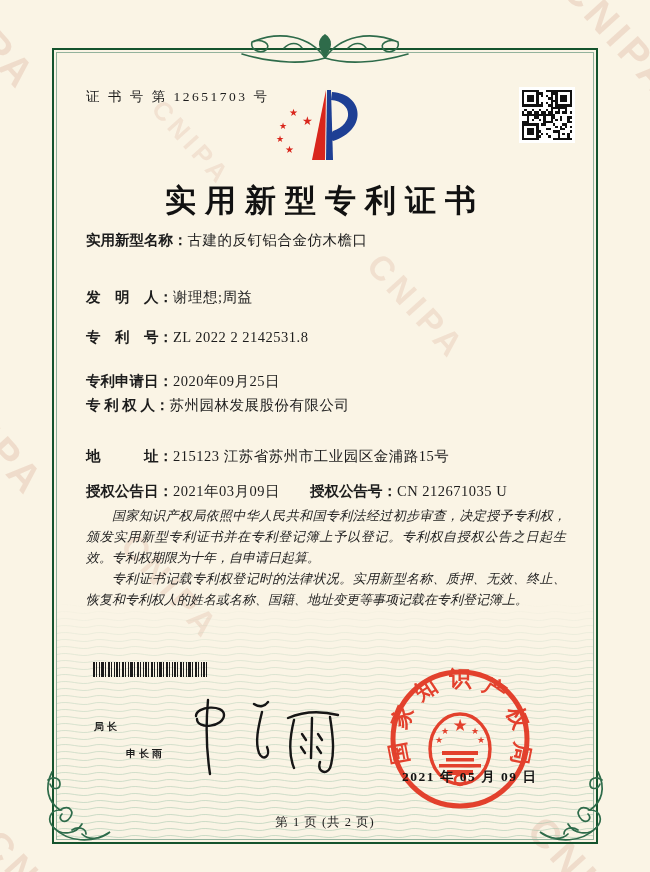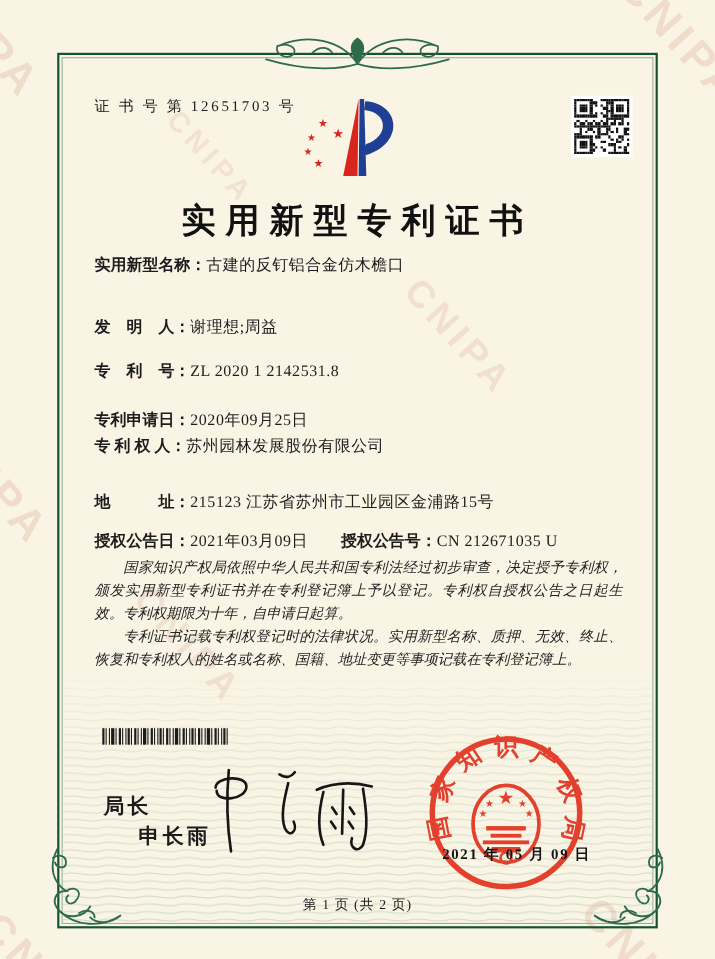--- a/index.html
+++ b/index.html
@@ -48,21 +48,21 @@
   .grant-label{margin-left:30px;font-weight:600;}
 
   .paras{left:86px;top:505px;width:480px;font-size:13px;line-height:21px;
          font-style:italic;color:#222;}
   .paras p{margin:0;text-indent:2em;text-align:justify;}
 
   .barcode{left:93px;top:662px;width:168px;height:15px;font-size:0;}
   .barcode i{display:inline-block;height:100%;background:#1b1b1b;}
 
   .director{left:94px;width:120px;font-family:"Liberation Sans","DejaVu Sans",sans-serif;
-            font-weight:bold;font-size:19px;letter-spacing:3px;}
+            font-weight:bold;font-size:10px;letter-spacing:3px;}
   .d1{top:720px;} .d2{top:747px;padding-left:32px;}
 
   .sig{left:190px;top:696px;width:156px;height:84px;}
 
   .seal{left:386px;top:665px;width:148px;height:148px;opacity:0.93;}
   .seal-date{left:402px;top:768px;width:130px;font-size:13.5px;font-weight:600;
              letter-spacing:1.5px;color:#141414;white-space:nowrap;}
 
   .footer{left:0;top:814px;width:650px;text-align:center;font-size:12.5px;letter-spacing:1px;}
 
@@ -586,21 +586,21 @@
 
 <div class="abs title">实用新型专利证书</div>
 
 <div class="field-row" style="top:231px">
   <span class="flabel">实用新型名称：</span><span class="fvalue">古建的反钉铝合金仿木檐口</span>
 </div>
 <div class="field-row" style="top:288px">
   <span class="flabel">发　明　人：</span><span class="fvalue">谢理想;周益</span>
 </div>
 <div class="field-row" style="top:328px">
-  <span class="flabel">专　利　号：</span><span class="fvalue">ZL 2020 1 2142531.8</span>
+  <span class="flabel">专　利　号：</span><span class="fvalue">ZL 2022 2 2142531.8</span>
 </div>
 <div class="field-row" style="top:372px">
   <span class="flabel">专利申请日：</span><span class="fvalue">2020年09月25日</span>
 </div>
 <div class="field-row" style="top:396px">
   <span class="flabel">专 利 权 人：</span><span class="fvalue">苏州园林发展股份有限公司</span>
 </div>
 <div class="field-row" style="top:447px">
   <span class="flabel">地　　　址：</span><span class="fvalue">215123 江苏省苏州市工业园区金浦路15号</span>
 </div>

